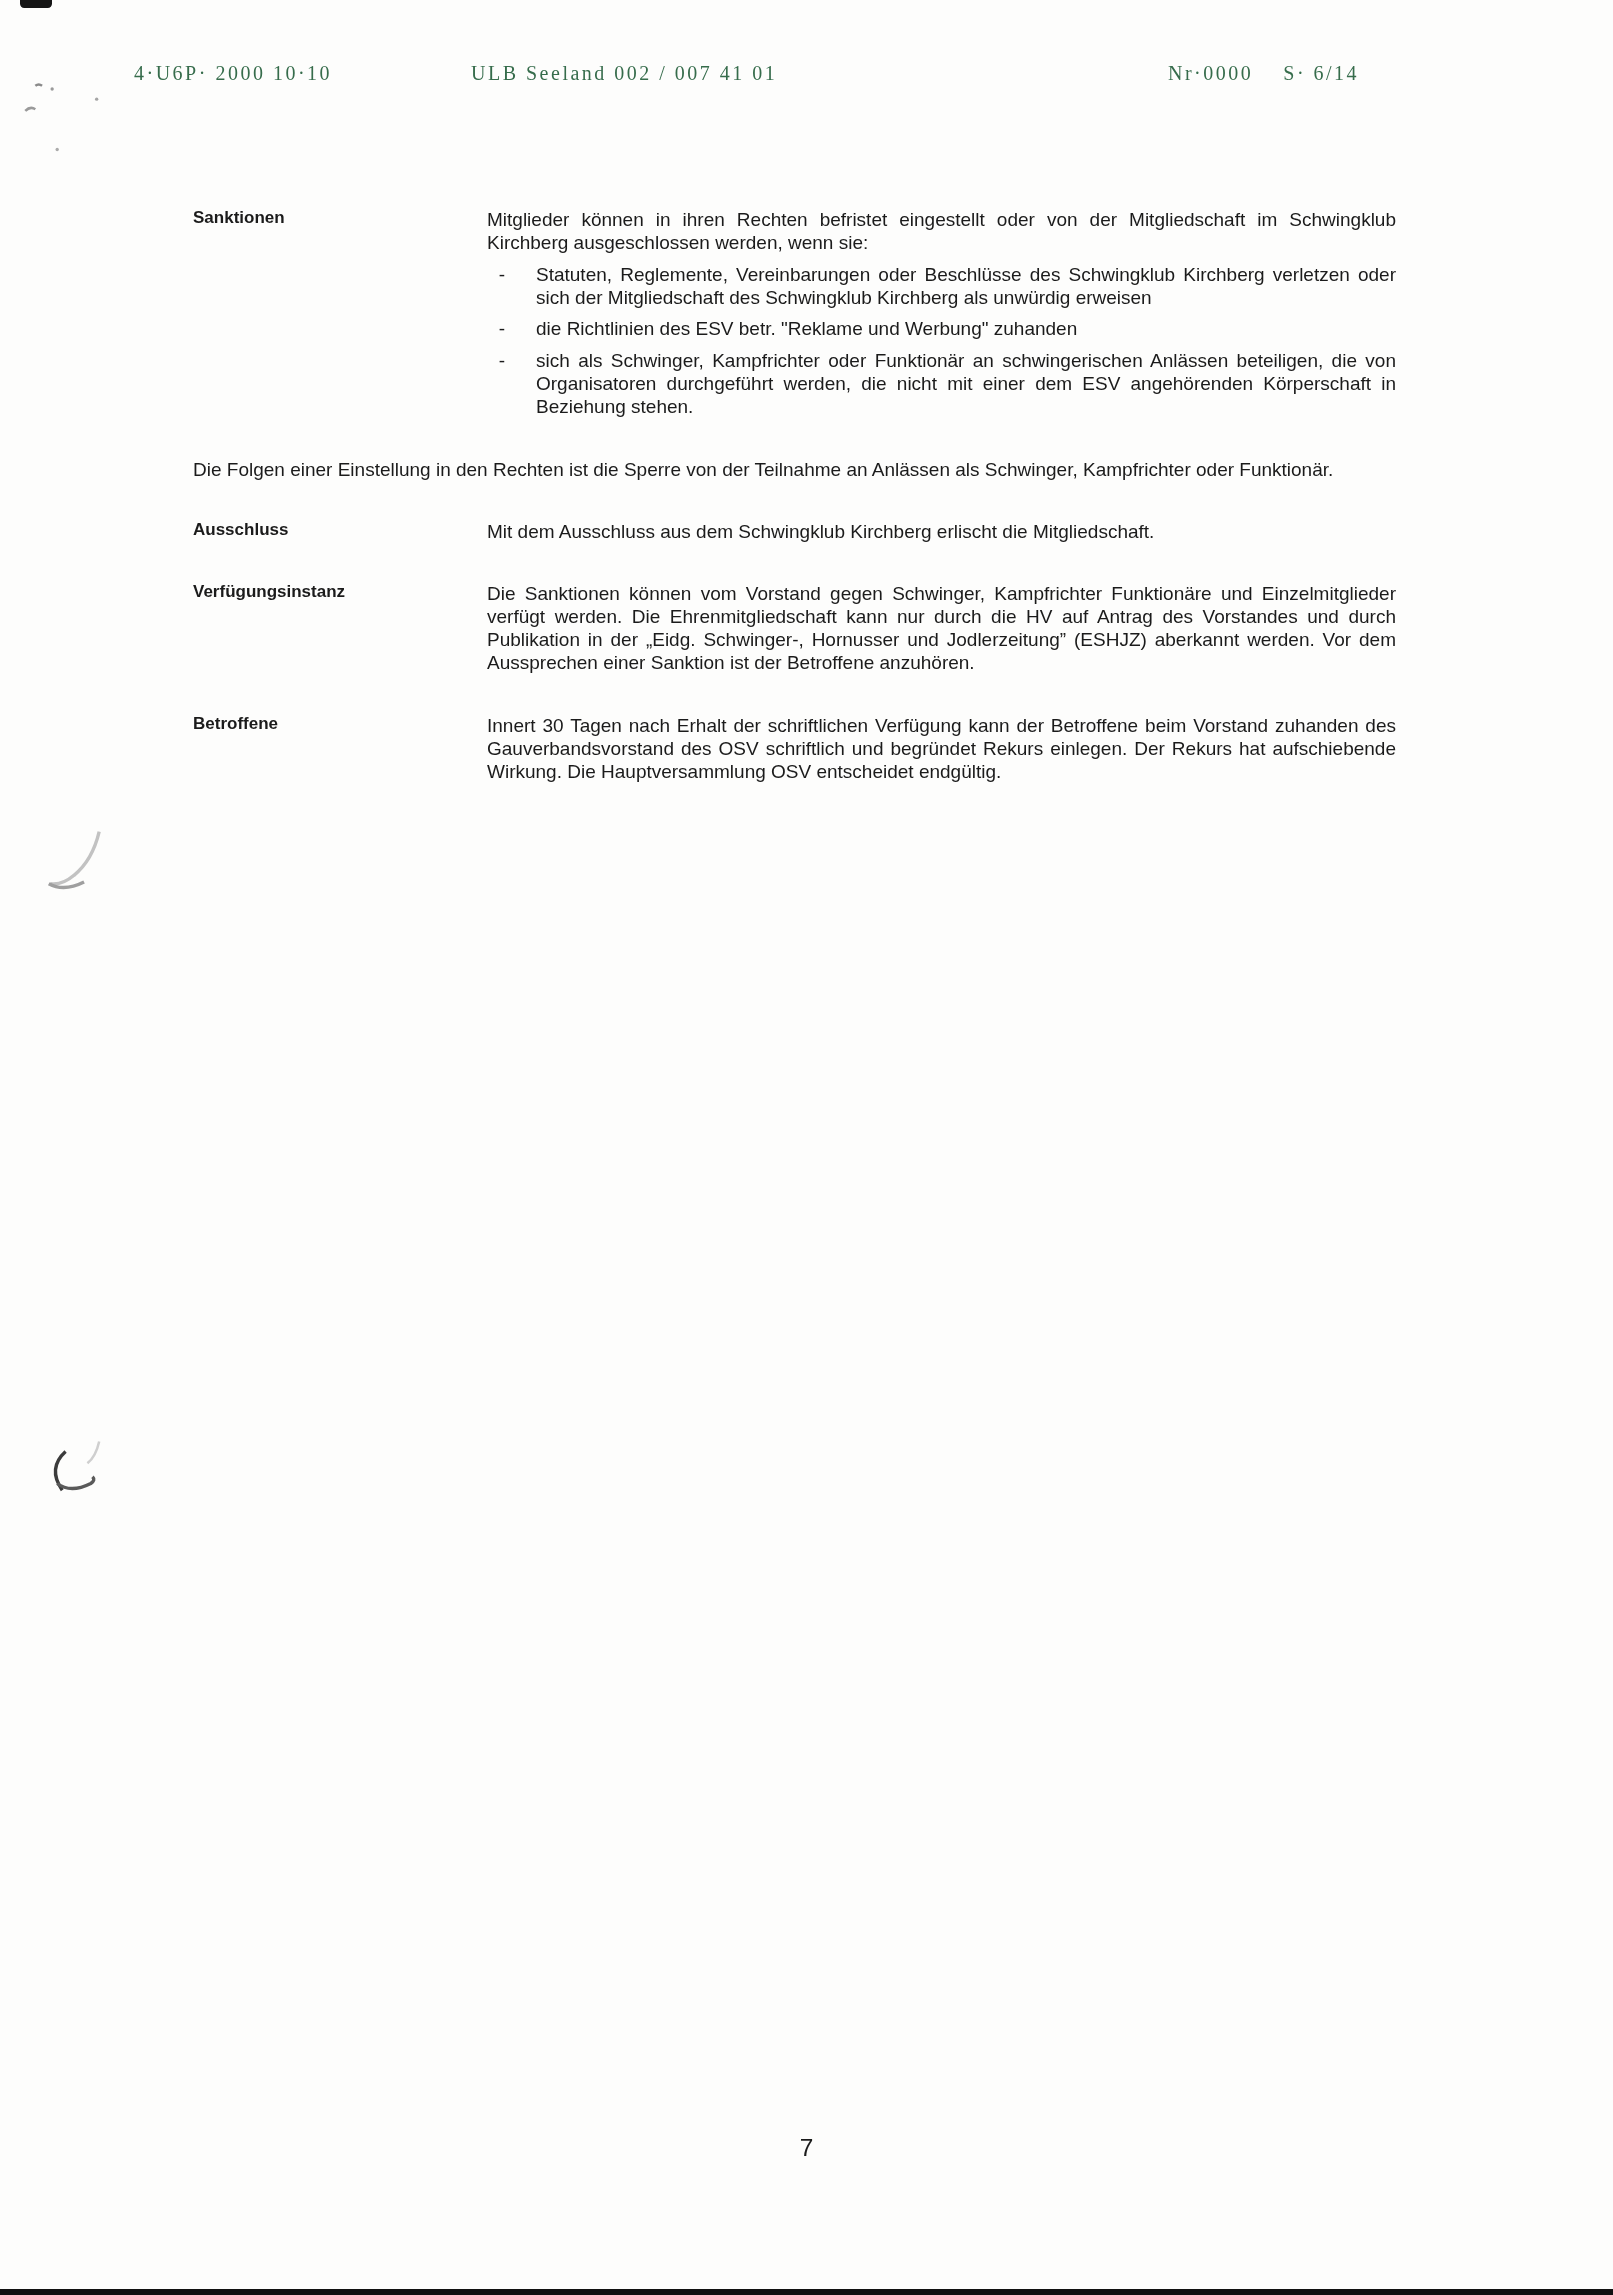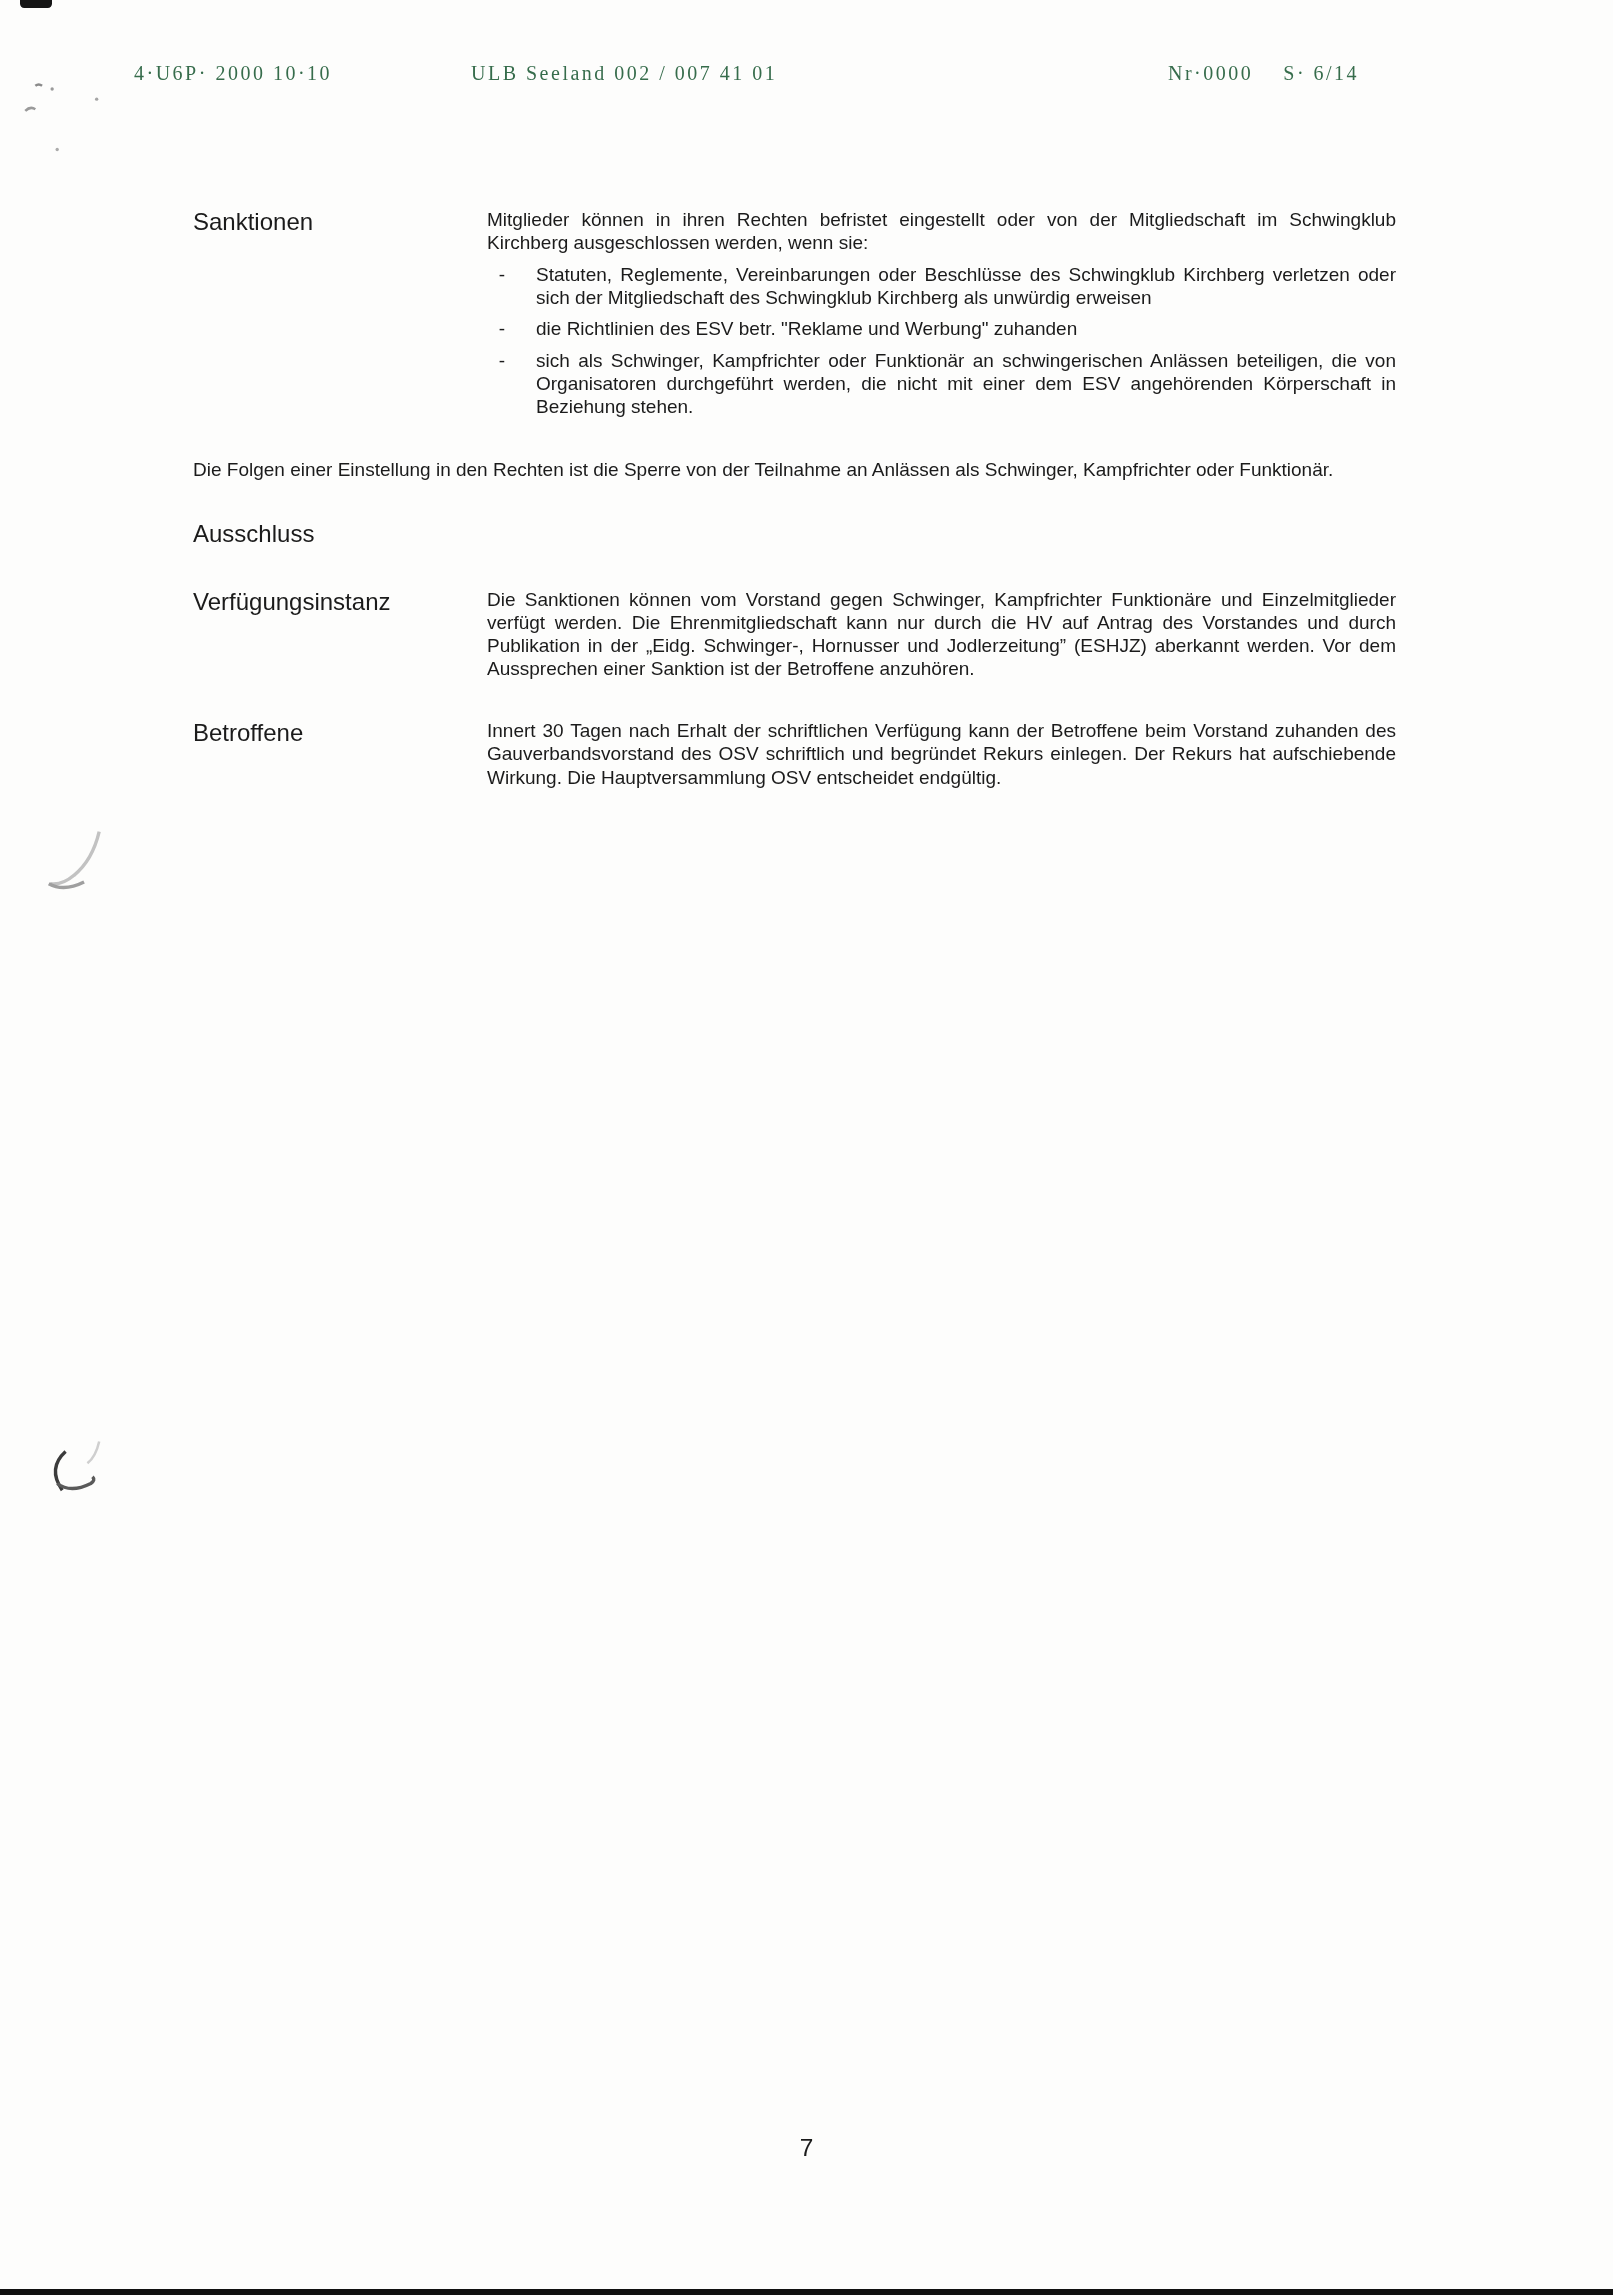--- a/index.html
+++ b/index.html
@@ -39,22 +39,22 @@
     left: 193px;
     width: 1203px;
   }
   .section {
     display: flex;
     margin-bottom: 39px;
   }
   .section-label {
     width: 294px;
     flex-shrink: 0;
-    font-weight: normal;
-    font-size: 24px;
+    font-weight: bold;
+    font-size: 17px;
     line-height: 1.2;
     filter: blur(0.2px);
   }
   .section-body {
     flex: 1;
     font-size: 19px;
     line-height: 1.22;
     text-align: justify;
     filter: blur(0.2px);
   }
@@ -143,20 +143,23 @@
     </div>
 
     <div class="section">
       <div class="section-body">
         <p>Die Folgen einer Einstellung in den Rechten ist die Sperre von der Teilnahme an Anlässen als Schwinger, Kampfrichter oder Funktionär.</p>
       </div>
     </div>
 
     <div class="section">
       <div class="section-label">Ausschluss</div>
+      <div class="section-body">
+        <p>Mit dem Ausschluss aus dem Schwingklub Kirchberg erlischt die Mitgliedschaft.</p>
+      </div>
     </div>
 
     <div class="section">
       <div class="section-label">Verfügungsinstanz</div>
       <div class="section-body">
         <p>Die Sanktionen können vom Vorstand gegen Schwinger, Kampfrichter Funktionäre und Einzelmitglieder verfügt werden. Die Ehrenmitgliedschaft kann nur durch die HV auf Antrag des Vorstandes und durch Publikation in der „Eidg. Schwinger-, Hornusser und Jodlerzeitung” (ESHJZ) aberkannt werden. Vor dem Aussprechen einer Sanktion ist der Betroffene anzuhören.</p>
       </div>
     </div>
 
     <div class="section">

